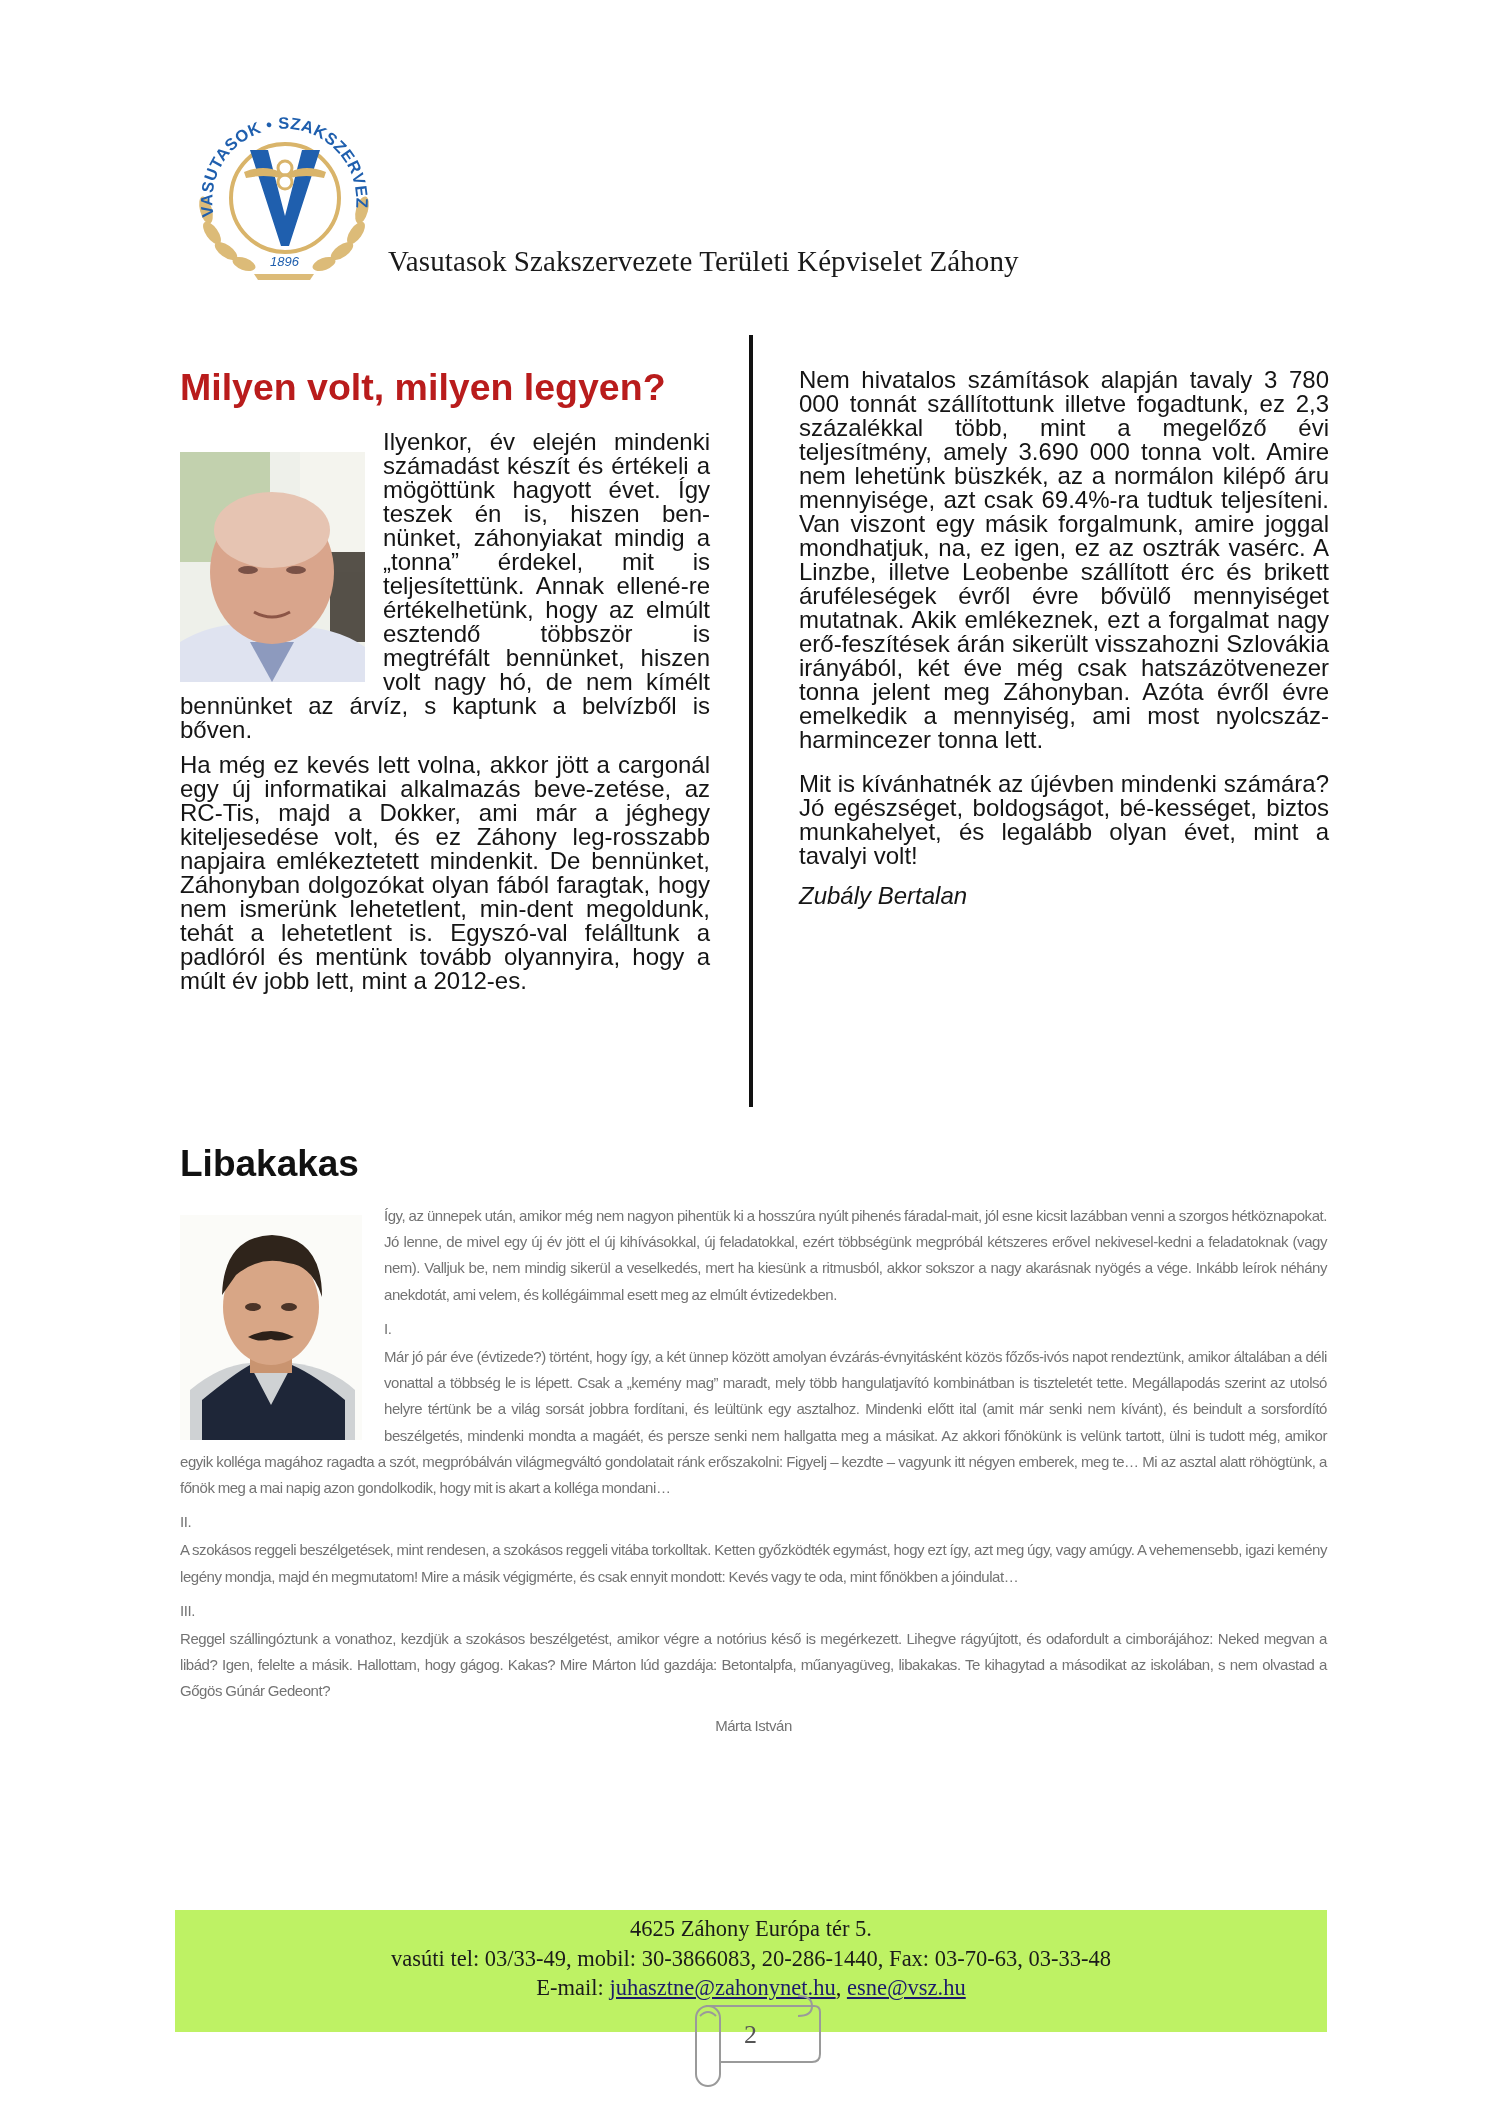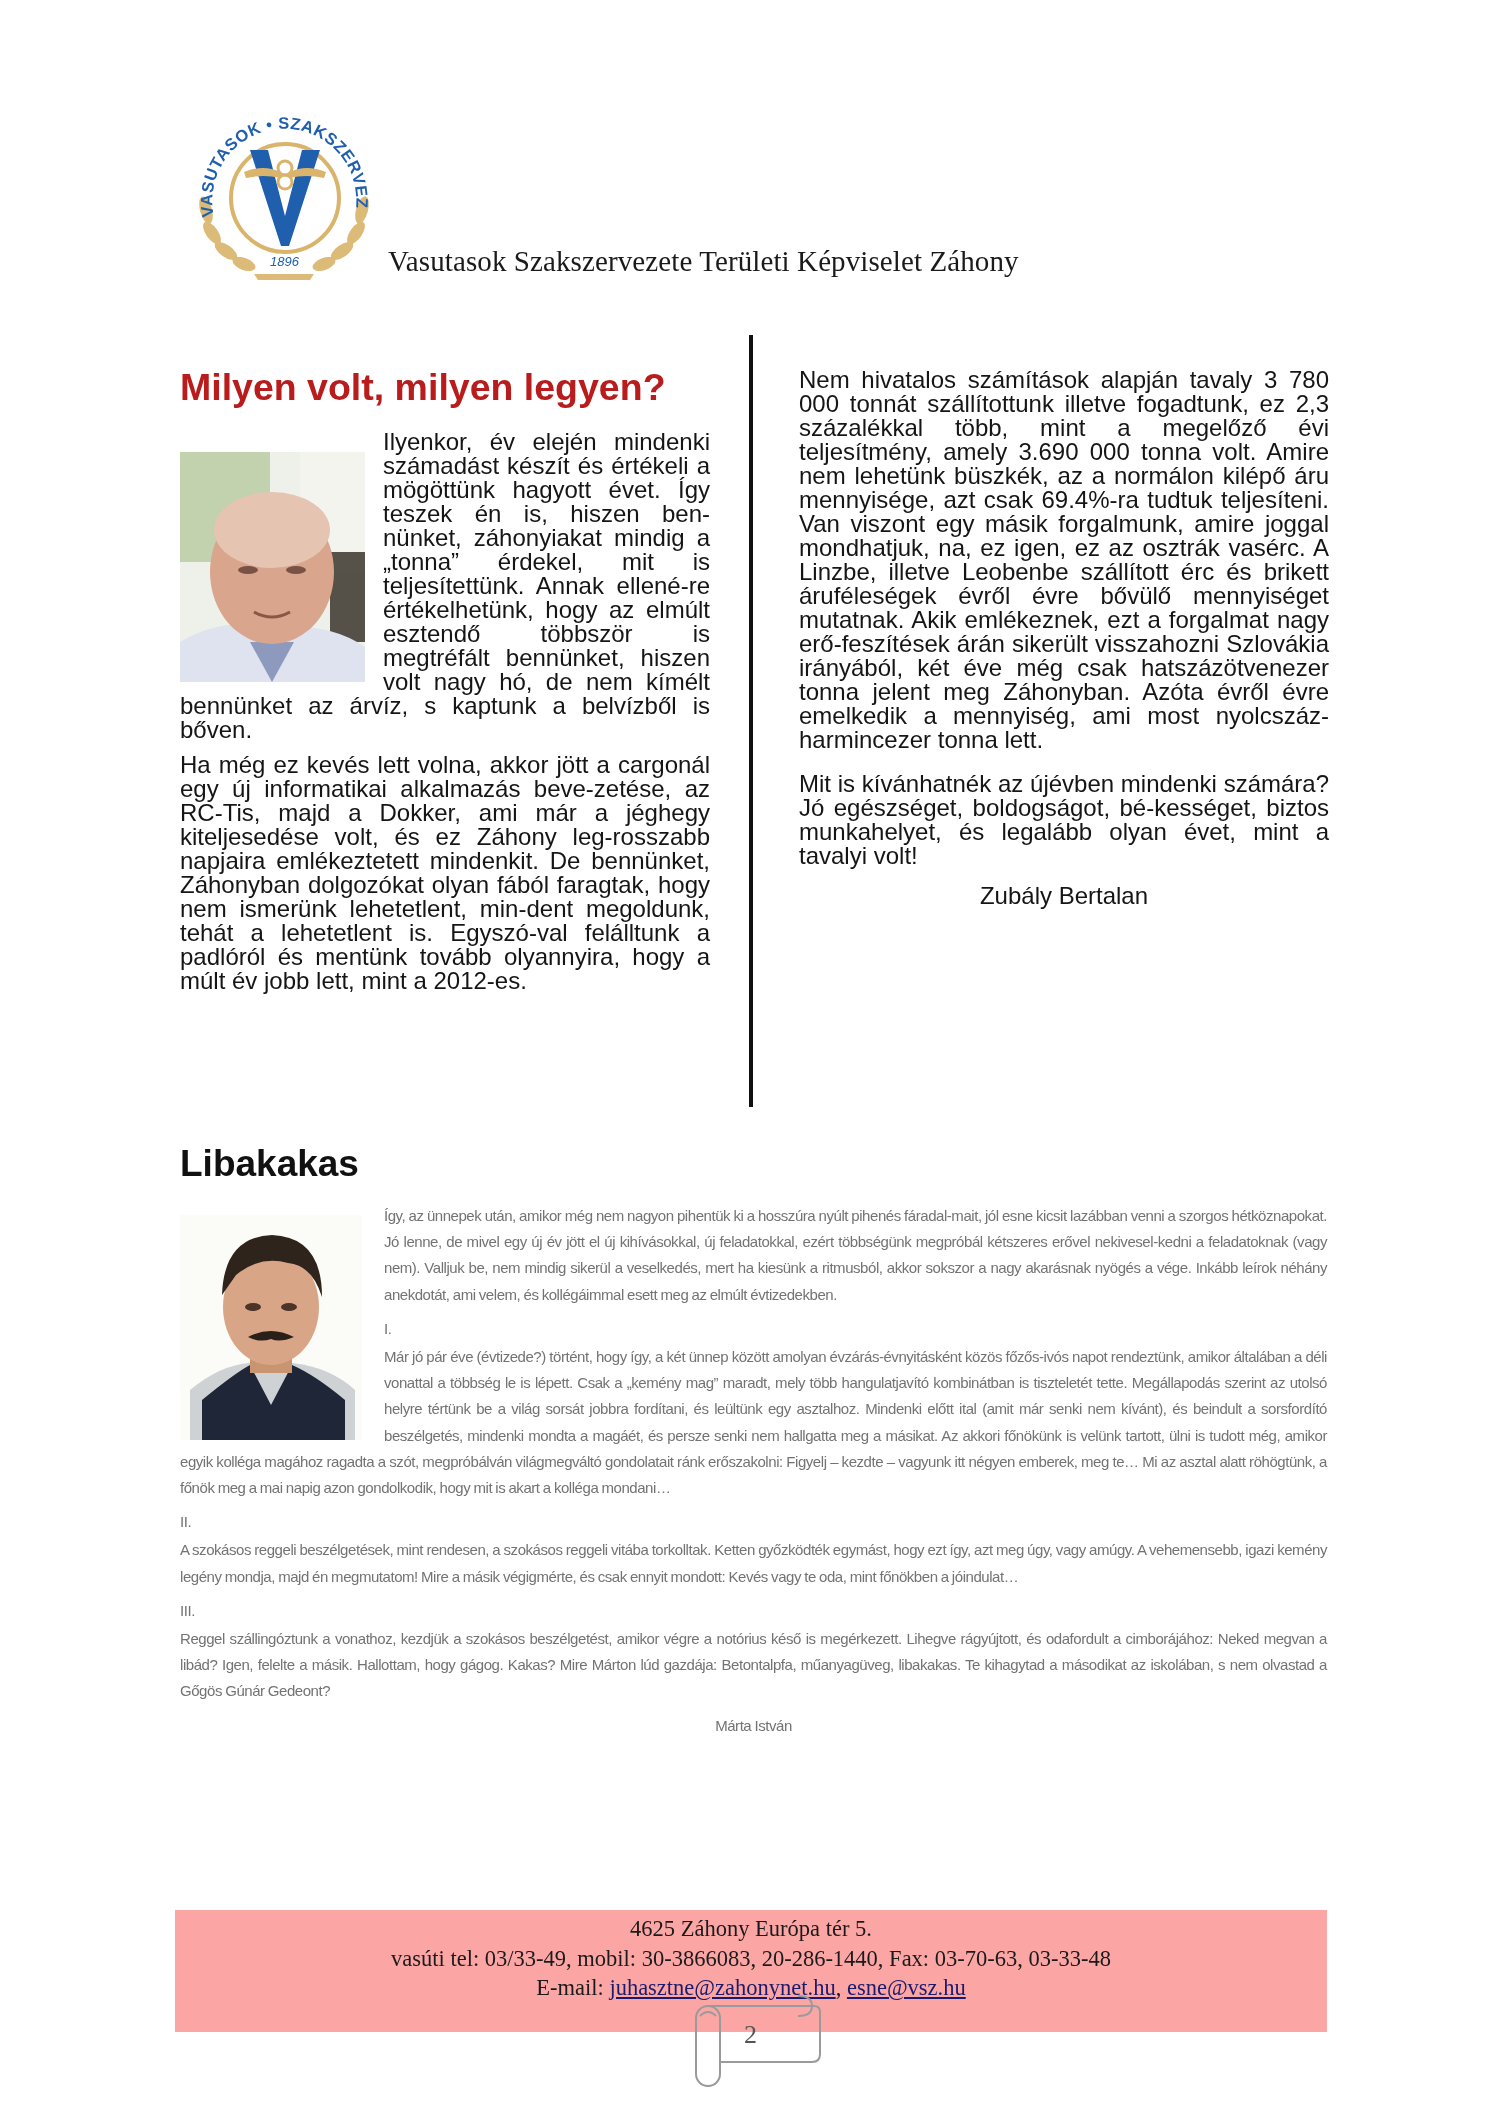--- a/index.html
+++ b/index.html
@@ -25,21 +25,21 @@
     }
     .col-left { position: absolute; left: 180px; top: 430px; width: 530px; }
     .col-left p { margin-bottom: 11px; }
     .photo1 {
       float: left; width: 185px; height: 230px; margin: 22px 18px 4px 0;
       position: relative; overflow: hidden; background: #e8ece0;
     }
     .divider { position: absolute; left: 749px; top: 335px; width: 4px; height: 772px; background: #111; }
     .col-right { position: absolute; left: 799px; top: 368px; width: 530px; }
     .col-right p { margin-bottom: 20px; }
-    .sig1 { text-align: center; margin-top: -4px; }
+    .sig1 { text-align: left; margin-top: -4px; font-style: italic; }
 
     
     .a2-title {
       position: absolute; left: 180px; top: 1143px;
       font-weight: bold; font-size: 37px; color: #111; white-space: nowrap;
     }
     .a2-body {
       position: absolute; left: 180px; top: 1203px; width: 1147px;
       font-size: 15px; line-height: 26.2px; text-align: justify; color: #737373;
       letter-spacing: -0.45px; word-spacing: -0.5px;
@@ -48,21 +48,21 @@
     .a2-body .numeral { margin-bottom: 2px; }
     .photo2 {
       float: left; width: 182px; height: 225px; margin: 12px 22px 4px 0;
       position: relative; overflow: hidden; background: #fafafa;
     }
     .sig2 { text-align: center; margin-top: 6px; }
 
     
     .footer {
       position: absolute; left: 175px; top: 1910px; width: 1152px; height: 122px;
-      background: #fca5a5; text-align: center;
+      background: #bef264; text-align: center;
       font-family: "Liberation Serif", serif; font-size: 22.5px; line-height: 29.5px; color: #1a1a1a;
       padding-top: 4px;
     }
     .footer a { color: #1a1a1a; text-decoration: underline; }
     .footer .email-link { color: #1b1b6b; font-family: Liberation Serif, serif; }
     .page-scroll { position: absolute; left: 686px; top: 1994px; width: 140px; height: 95px; }
     .page-num {
       position: absolute; left: 744px; top: 2020px; font-family: "Liberation Serif", serif;
       font-size: 26px; color: #555;
     }

